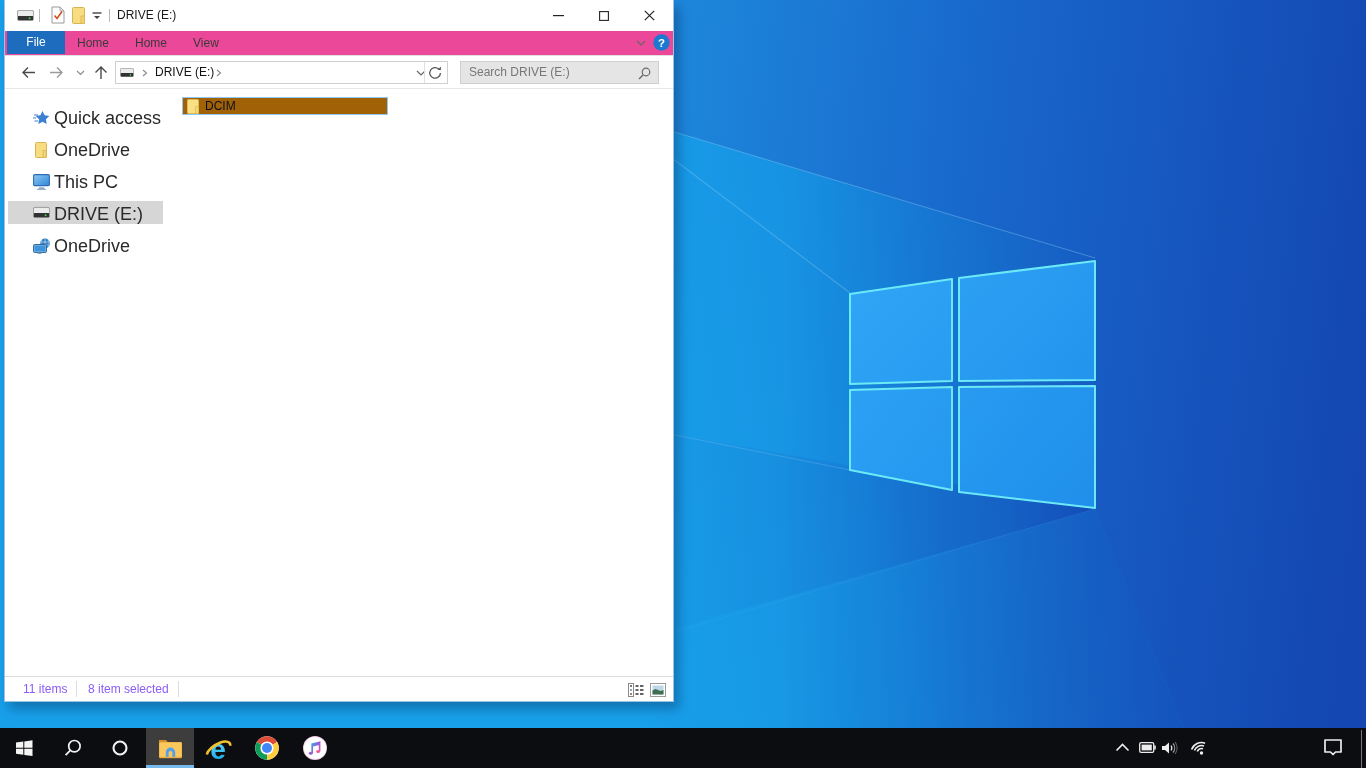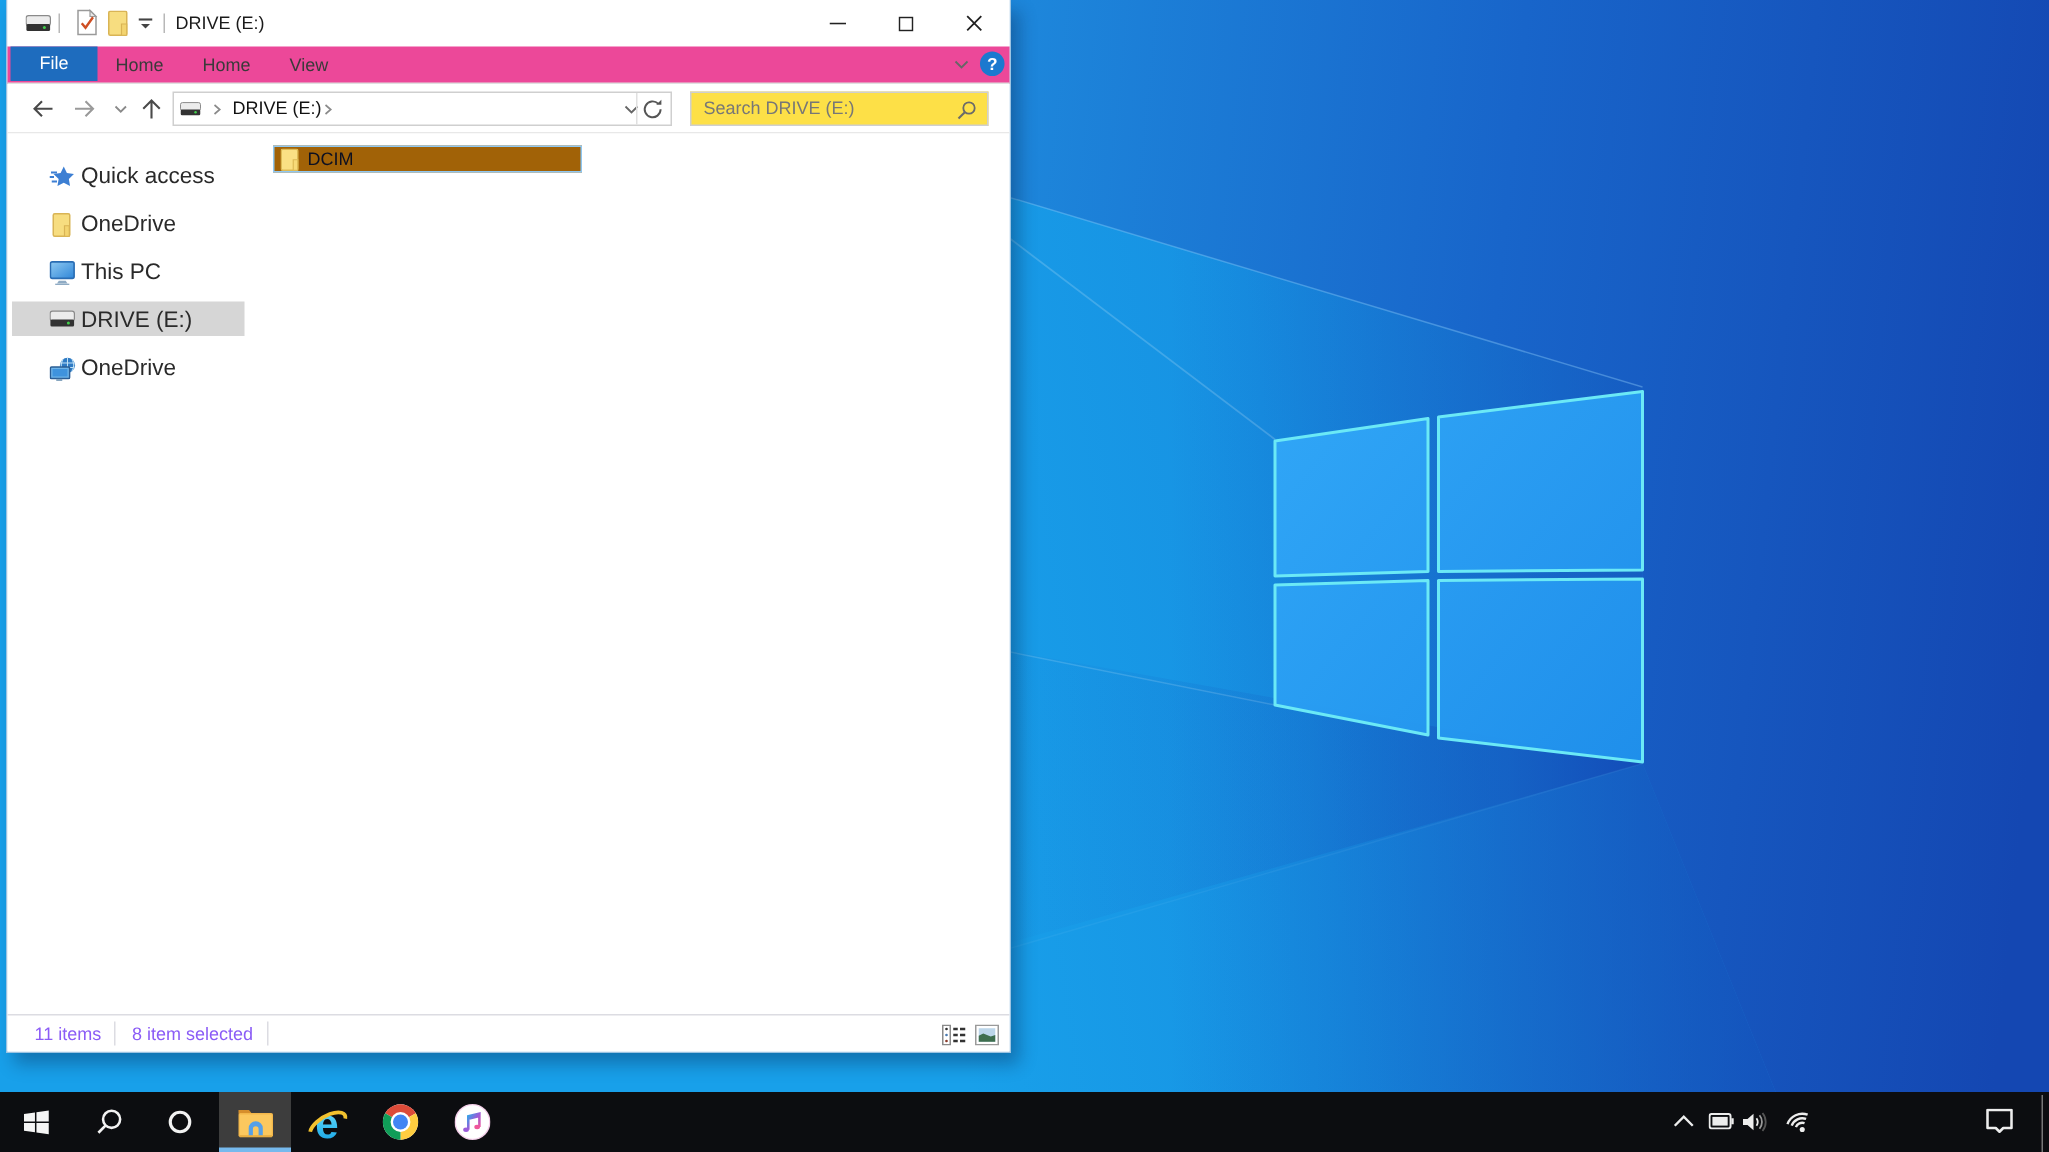--- a/index.html
+++ b/index.html
@@ -8,25 +8,25 @@
 #titlebar{position:absolute;left:0;top:0;width:668px;height:31px;background:#fff}
 .vsep{position:absolute;width:1px;background:#b8b8b8}
 #wtitle{position:absolute;left:112px;top:0;height:31px;line-height:31px;font-size:12px;color:#1a1a1a}
 .capbtn{position:absolute;top:0;height:31px;width:45px}
 #tabrow{position:absolute;left:0;top:31px;width:668px;height:25px;background:#ec4899;border-bottom:1px solid #e0e0e0}
 #filetab{position:absolute;left:2px;top:0;width:58px;height:23px;background:#1e6cbe;color:#fff;font-size:12px;text-align:center;line-height:23px}
 .tab{position:absolute;top:0;height:23px;line-height:24px;font-size:12px;color:#3a3a3a;text-align:left}
 #toolbar{position:absolute;left:0;top:56px;width:668px;height:33px;background:#fff;border-bottom:1px solid #e8e8e8}
 #addr{position:absolute;left:110px;top:5px;width:333px;height:23px;border:1px solid #cfcfcf;background:#fff}
 #addrtxt{position:absolute;left:39px;top:0;height:21px;line-height:21px;font-size:12px;color:#111}
-#search{position:absolute;left:455px;top:5px;width:199px;height:23px;border:1px solid #cfcfcf;background:#fde047}
+#search{position:absolute;left:455px;top:5px;width:199px;height:23px;border:1px solid #cfcfcf;background:#e5e5e5}
 #searchtxt{position:absolute;left:8px;top:0;height:21px;line-height:21px;font-size:12px;color:#777}
 #body{position:absolute;left:0;top:89px;width:668px;height:587px;background:#fff}
 .navitem{position:absolute;left:0;width:160px;height:24px}
-.navtxt{position:absolute;left:49px;top:0;height:24px;line-height:24px;font-size:15px;color:#2a2a2a;white-space:nowrap}
+.navtxt{position:absolute;left:49px;top:0;height:24px;line-height:24px;font-size:18px;color:#2a2a2a;white-space:nowrap}
 .navico{position:absolute;left:28px;top:4px}
 #navsel{position:absolute;left:3px;top:112px;width:155px;height:23px;background:#d6d6d6}
 #dcim{position:absolute;left:177px;top:8px;width:206px;height:18px;background:#a16207;border:1px solid #8ec7f2}
 #dcimtxt{position:absolute;left:22px;top:0;height:16px;line-height:17px;font-size:12px;color:#0d1021}
 #status{position:absolute;left:0;top:676px;width:668px;height:25px;background:#fff;border-top:1px solid #dcdce2}
 .sttxt{position:absolute;top:0;height:24px;line-height:24px;font-size:12px;color:#8b5cf6;white-space:nowrap}
 .stsep{position:absolute;top:4px;height:16px;width:1px;background:#dcdce2}
 #taskbar{position:absolute;left:0;top:728px;width:1366px;height:40px;background:#0c0d10;z-index:3}
 #explbtn{position:absolute;left:146px;top:0;width:48px;height:40px;background:#3d3d3d}
 #explline{position:absolute;left:146px;top:37px;width:48px;height:3px;background:#76b9ed}

